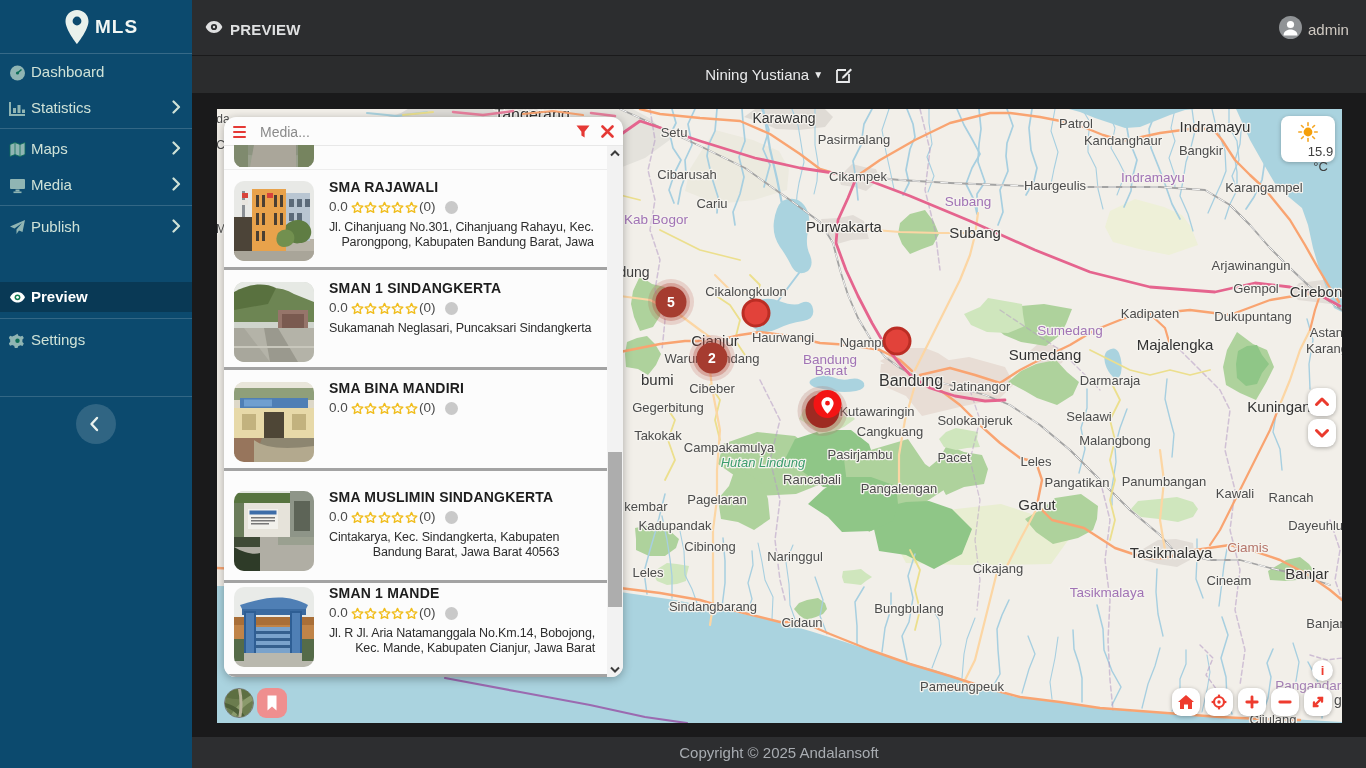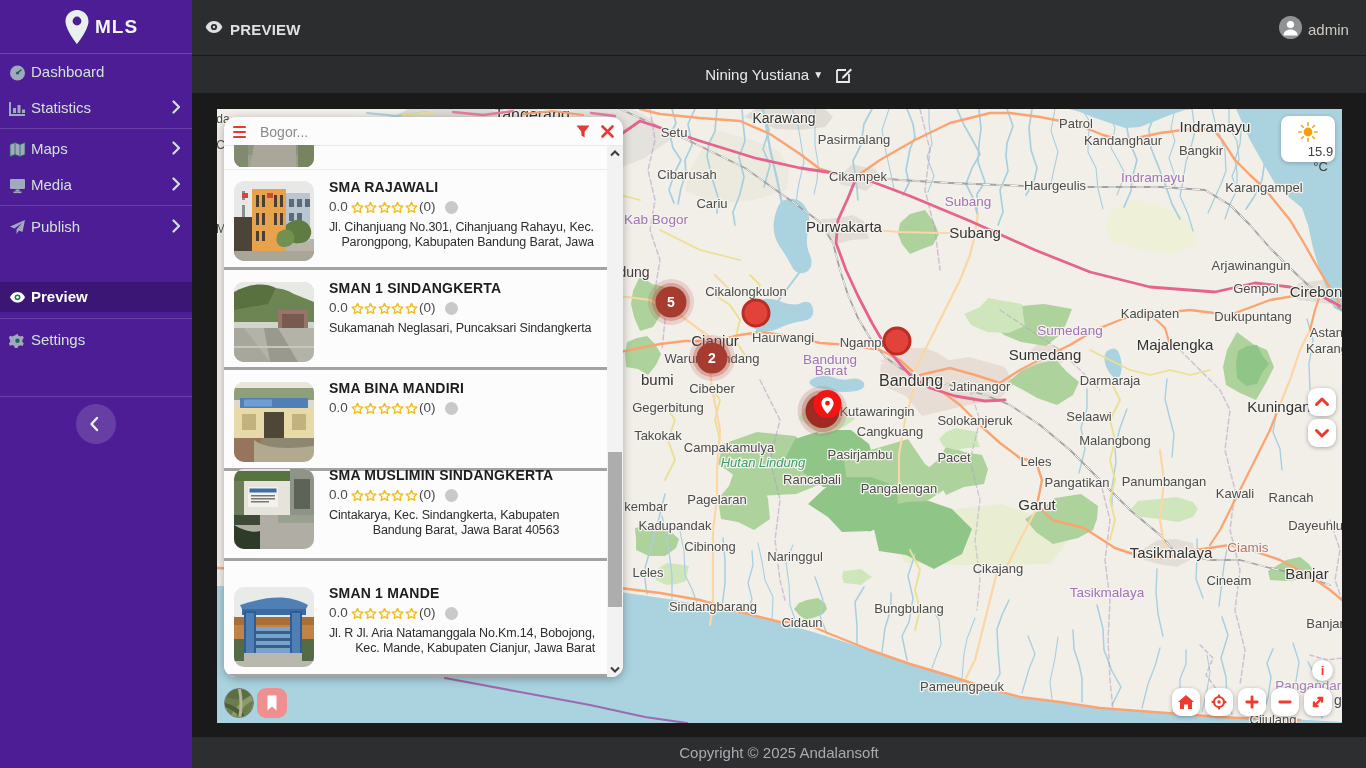--- a/index.html
+++ b/index.html
@@ -7,21 +7,21 @@
 #app { position:relative; width:1366px; height:768px; background:#1a1a1b; }
 
 #topbar { position:absolute; left:0; top:0; width:1366px; height:55px; background:#2c2d2f; }
 #subbar { position:absolute; left:0; top:56px; width:1366px; height:37px; background:#2b2c2d; }
 #topbar .ptitle { position:absolute; left:230px; top:21px; color:#dfe0e1; font-size:15px; font-weight:bold; letter-spacing:0.2px; }
 #topbar .eye { position:absolute; left:205px; top:20px; }
 #topbar .avatar { position:absolute; left:1279px; top:16px; width:23px; height:23px; border-radius:50%; background:#909396; overflow:hidden; }
 #topbar .adminname { position:absolute; left:1308px; top:21px; color:#cfc9c2; font-size:15px; }
 #subbar .nname { position:absolute; left:192px; right:0; top:10px; text-align:center; color:#e9eaeb; font-size:15px; }
 
-#sidebar { position:absolute; left:0; top:0; width:192px; height:768px; background:#4c1d95; z-index:30; }
+#sidebar { position:absolute; left:0; top:0; width:192px; height:768px; background:#0c4a6e; z-index:30; }
 #sidebar .logo { position:absolute; left:0; top:0; width:192px; height:54px; border-bottom:1px solid rgba(255,255,255,0.18); }
 #sidebar .logotxt { position:absolute; left:95px; top:16px; color:#f2f6f3; font-size:19px; font-weight:bold; letter-spacing:1px; }
 .mitem { position:absolute; left:0; width:192px; height:30px; color:#cfe2d7; font-size:15px; }
 .mitem .lab { position:absolute; left:31px; top:6px; }
 .mitem .chev { position:absolute; right:11px; top:7px; }
 .mitem.active { background:rgba(0,0,0,0.22); color:#ffffff; font-weight:bold; }
 .sdiv { position:absolute; left:0; width:192px; height:0; border-top:1px solid rgba(255,255,255,0.16); }
 .micon { position:absolute; left:9px; top:7px; width:17px; height:17px; opacity:0.75; }
 #collapse { position:absolute; left:76px; top:404px; width:40px; height:40px; border-radius:50%; background:rgba(255,255,255,0.15); }
 
@@ -355,21 +355,21 @@
       </svg>
   </div>
 
   <div id="panel">
     <div id="phead">
       <div class="hamb">
           <div></div>
           <div></div>
           <div style="margin:0"></div>
         </div>
-      <div class="ph-search">Bogor...</div>
+      <div class="ph-search">Media...</div>
       <svg style="position:absolute;left:352px;top:8px" width="14" height="13" viewBox="0 0 14 13">
           <path d="M0.5 0.5 h13 L8.6 6.8 V12.5 L5.4 10.6 V6.8 Z" fill="#e53935"></path>
         </svg>
       <svg style="position:absolute;left:377px;top:8px" width="13" height="13" viewBox="0 0 13 13">
           <path d="M1.5 1.5 L11.5 11.5 M11.5 1.5 L1.5 11.5" stroke="#e53935" stroke-width="2.6" stroke-linecap="round"></path>
         </svg>
     </div>
     <div id="plist">
         <div style="position:absolute;left:10px;top:-1px;width:80px;height:23px;border-radius:0 0 10px 10px;overflow:hidden"><svg width="80" height="22" viewBox="0 0 80 22">
             <rect width="80" height="22" fill="#9aa08e"></rect>
@@ -496,21 +496,21 @@
           </svg>
           <svg style="position:absolute;left:167.2px;top:32px" width="13" height="13" viewBox="0 0 24 24">
             <path d="M12 2.5 L14.9 8.8 L21.8 9.6 L16.7 14.3 L18.1 21.1 L12 17.7 L5.9 21.1 L7.3 14.3 L2.2 9.6 L9.1 8.8 Z" fill="none" stroke="#f0bd1d" stroke-width="2.5" stroke-linejoin="round"></path>
           </svg>
           <svg style="position:absolute;left:180.6px;top:32px" width="13" height="13" viewBox="0 0 24 24">
             <path d="M12 2.5 L14.9 8.8 L21.8 9.6 L16.7 14.3 L18.1 21.1 L12 17.7 L5.9 21.1 L7.3 14.3 L2.2 9.6 L9.1 8.8 Z" fill="none" stroke="#f0bd1d" stroke-width="2.5" stroke-linejoin="round"></path>
           </svg>
           <div class="prate" style="top:30px;left:195px">(0)</div>
           <div class="gdot" style="top:32px;left:221px"></div>
         </div>
-        <div class="pitem" style="top:311px;height:104px">
+        <div class="pitem" style="top:333px;height:104px">
           <div class="pimg" style="top:12px"><svg width="80" height="80" viewBox="0 0 80 80">
               <rect width="80" height="80" fill="#d8d8d2"></rect>
               <rect y="0" width="80" height="12" fill="#e3e6e0"></rect>
               <path d="M0 2 h58 l6 10 h-64 Z" fill="#57743f"></path>
               <rect x="0" y="12" width="80" height="34" fill="#e6e3da"></rect>
               <path d="M56 0 h24 v46 h-24 Z" fill="#8e9588"></path>
               <rect x="60" y="10" width="16" height="30" fill="#5d6457"></rect>
               <rect x="14" y="18" width="30" height="20" fill="#f2f1ec"></rect>
               <rect x="15.5" y="19.5" width="27" height="4" fill="#3d6da8"></rect>
               <g fill="#777" font-size="3">

